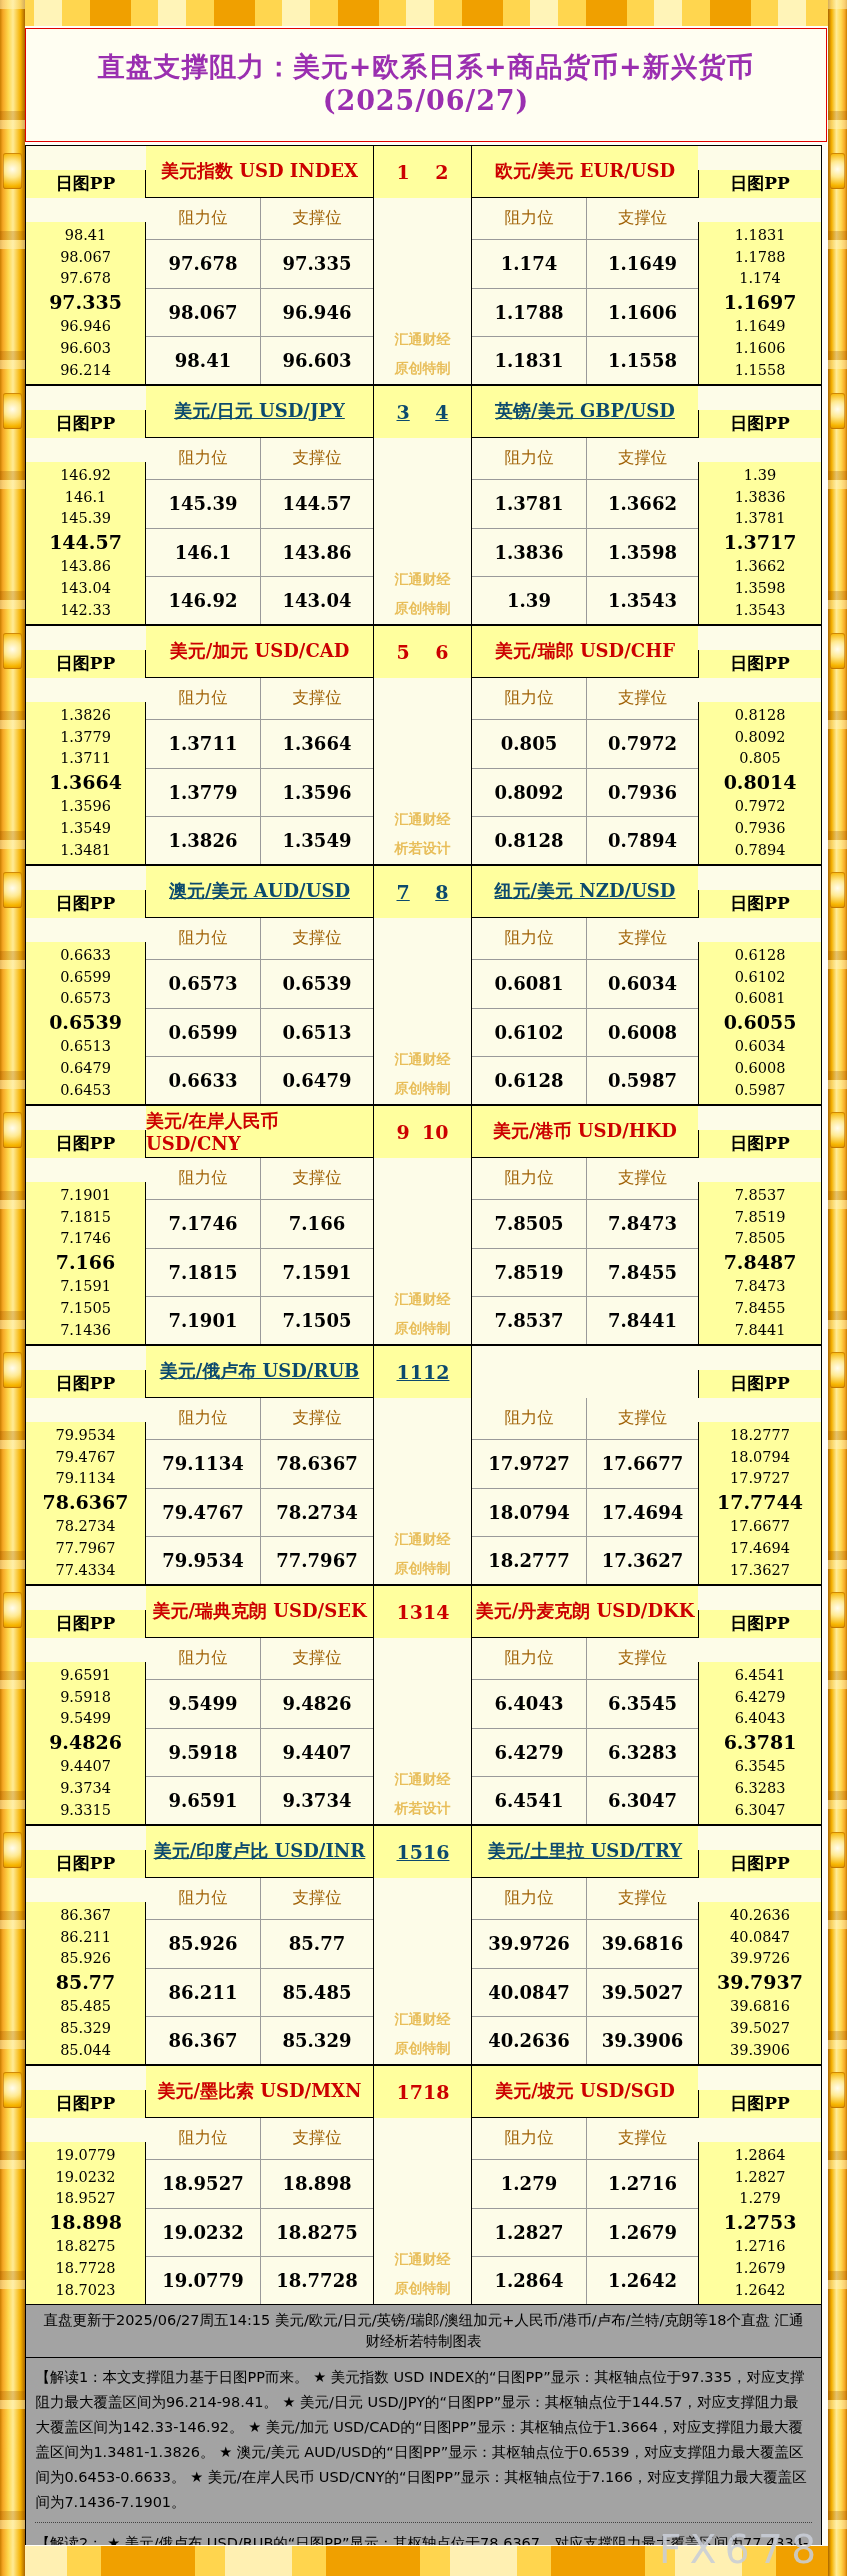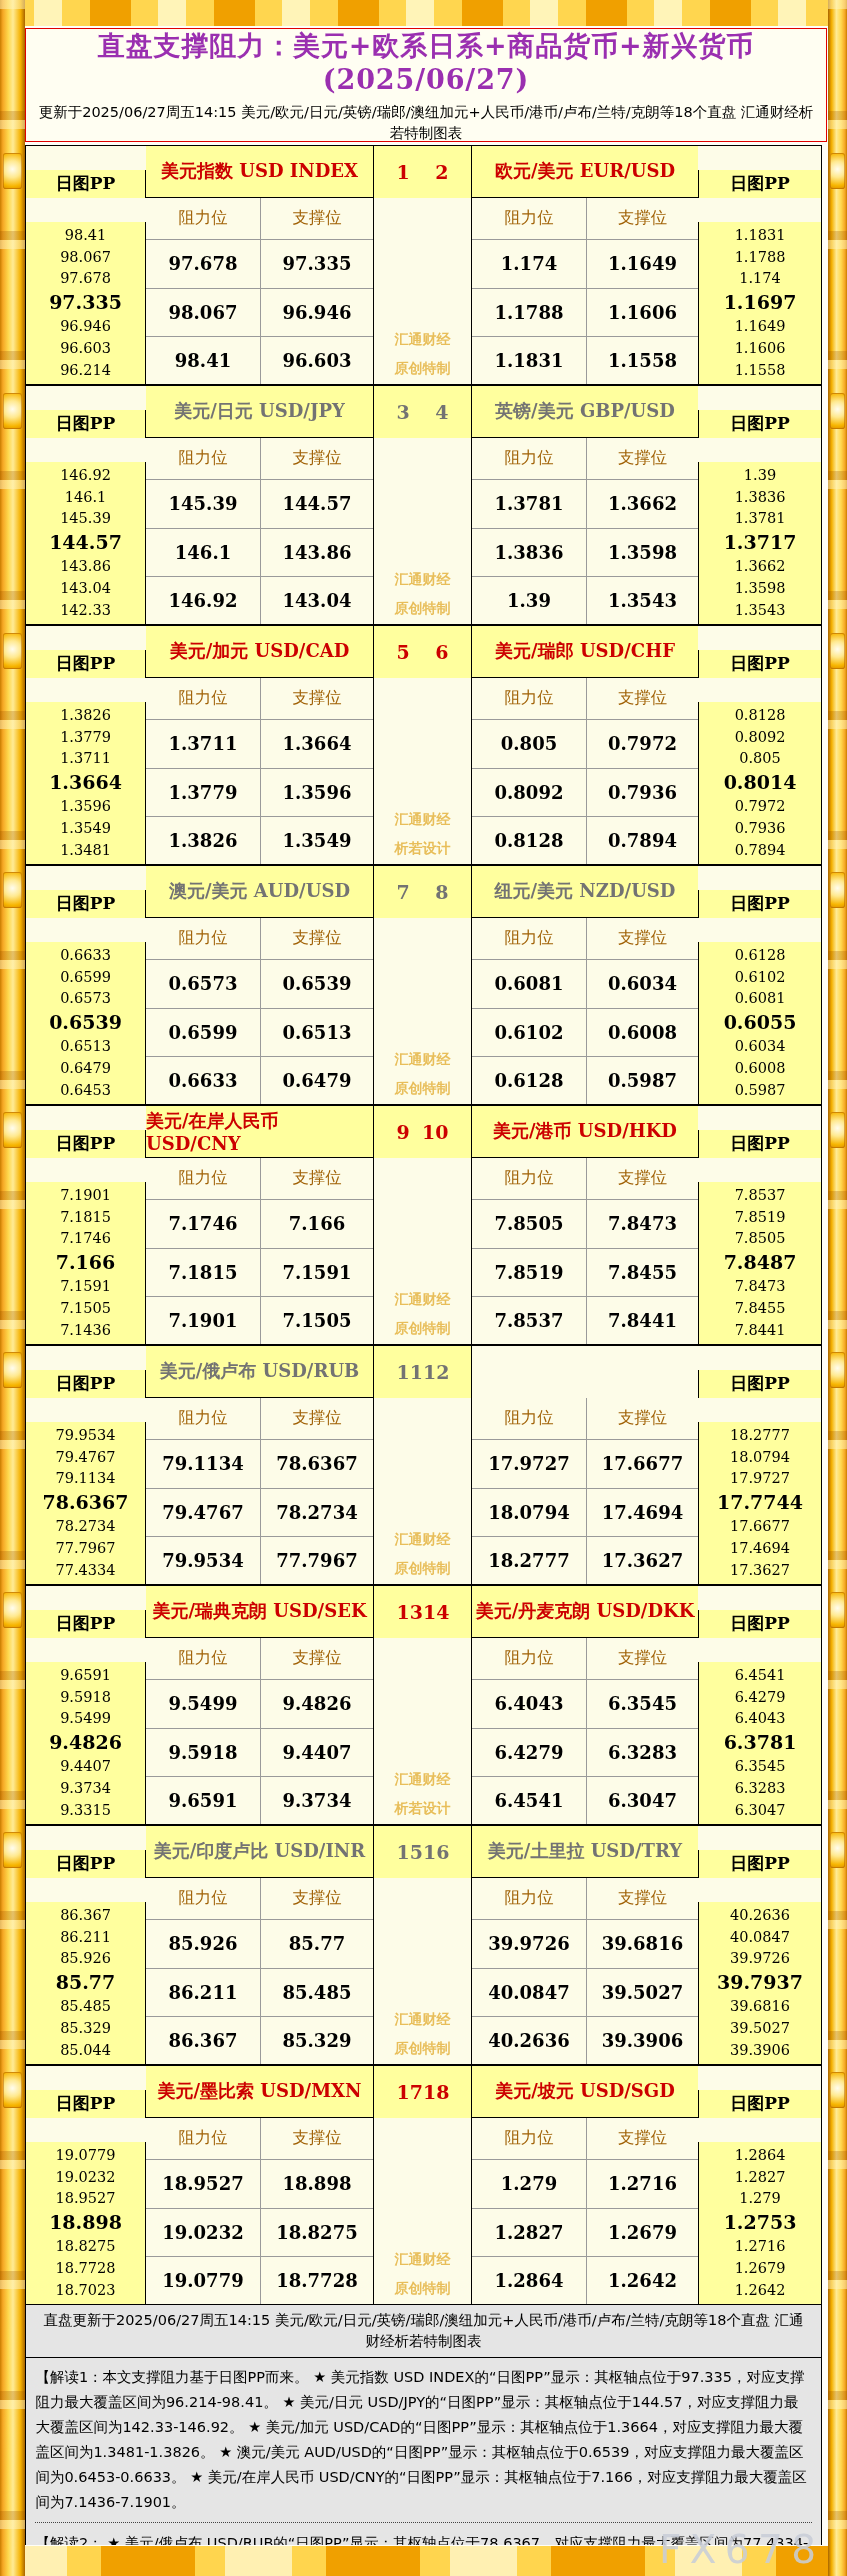--- a/index.html
+++ b/index.html
@@ -41,54 +41,53 @@
   .span23{grid-column:2/4}.span56{grid-column:5/7}
   .rows2-6{grid-row:2/6}
 
   .yellow{background:#ffff9e;margin-top:24px;}
   .pphdr{font-weight:bold;font-size:17px;color:#000;}
   .c1b{border-right:1.9px solid #000;}
   .c7b{border-left:1.9px solid #000;}
   .midb{border-left:1.9px solid #000;border-right:1.9px solid #000;}
   .pair-name{font-weight:bold;font-size:18px;border-bottom:1.9px solid #000;background:#ffff9e;}
   .acc-red .pair-name,.acc-red .nums{color:#cc0000;}
-  .acc-purple .pair-name,.acc-purple .nums{color:#737373;}
+  .acc-purple .pair-name,.acc-purple .nums{color:#0c4a6e;text-decoration:underline;}
   .nums{font-weight:bold;font-size:19px;background:#ffff9e;justify-content:space-between;padding:0 22.5px;}
   .sub{font-size:16.4px;color:#a16207;}
   .data{font-weight:bold;font-size:18px;color:#000;border-top:0.9px solid #9a9a9a;}
   .sline{border-left:0.9px solid #9a9a9a;}
   .ppcol{flex-direction:column;justify-content:space-around;padding:2.8px 0;font-size:14.5px;color:#000;}
   .ppcol .ppv{line-height:1;}
   .ppcol .ppv:nth-child(4){font-weight:bold;font-size:19px;}
   .center-cell{flex-direction:column;justify-content:flex-end;padding-bottom:0;background:#fdfce8;}
   .wm{color:#e8be5a;font-size:14px;text-align:center;line-height:2.1;font-weight:bold;}
 
   
-  .footwrap{box-sizing:border-box;width:797px;border-left:1.9px solid #000;border-right:1.9px solid #000;background:#e5e5e5;}
+  .footwrap{box-sizing:border-box;width:797px;border-left:1.9px solid #000;border-right:1.9px solid #000;background:#a3a3a3;}
   .band{box-sizing:border-box;height:52px;display:flex;align-items:center;justify-content:center;text-align:center;
     font-size:14.5px;line-height:1.45;padding:1.9px 11.2px;font-family:"DejaVu Sans",sans-serif;}
   .notes{box-sizing:border-box;height:188px;border-top:1.9px solid #000;padding:7.5px 9.4px 3.7px;overflow:hidden;
     font-size:14.5px;line-height:1.72;text-align:left;font-family:"DejaVu Sans",sans-serif;}
   .dotsep{border:none;border-top:0.9px dotted #444;margin:7.5px 0;}
   .fx{position:absolute;right:22.5px;bottom:3.7px;z-index:6;font-size:39px;letter-spacing:8.4px;color:#c9ced8;opacity:.88;
     font-family:"DejaVu Sans",sans-serif;}
 </style>
 </head>
 <body>
 
 <div class="page">
   <div class="frame frame-top"></div>
   <div class="frame frame-bottom"></div>
   <div class="frame frame-left"></div>
   <div class="frame frame-right"></div>
 
   <div class="content">
     <div class="titlebox">
       <div class="title">直盘支撑阻力：美元+欧系日系+商品货币+新兴货币(2025/06/27)</div>
-      <div class="subtitle">更新于2025/06/27周五14:15 美元/欧元/日元/英镑/瑞郎/澳纽加元+人民币/港币/卢布/兰特/克朗等18个直盘 汇通财经析若特制图表</div>
     </div>
 
     <div class="tbl" id="tbl">
         <div class="block acc-red">
   <div class="cell gr1 c1 yellow pphdr c1b">日图PP</div>
   <div class="cell gr1 span23 pair-name">美元指数 USD INDEX</div>
   <div class="cell gr1 c4 nums midb">
             <span>1</span>
             <span>2</span>
           </div>

